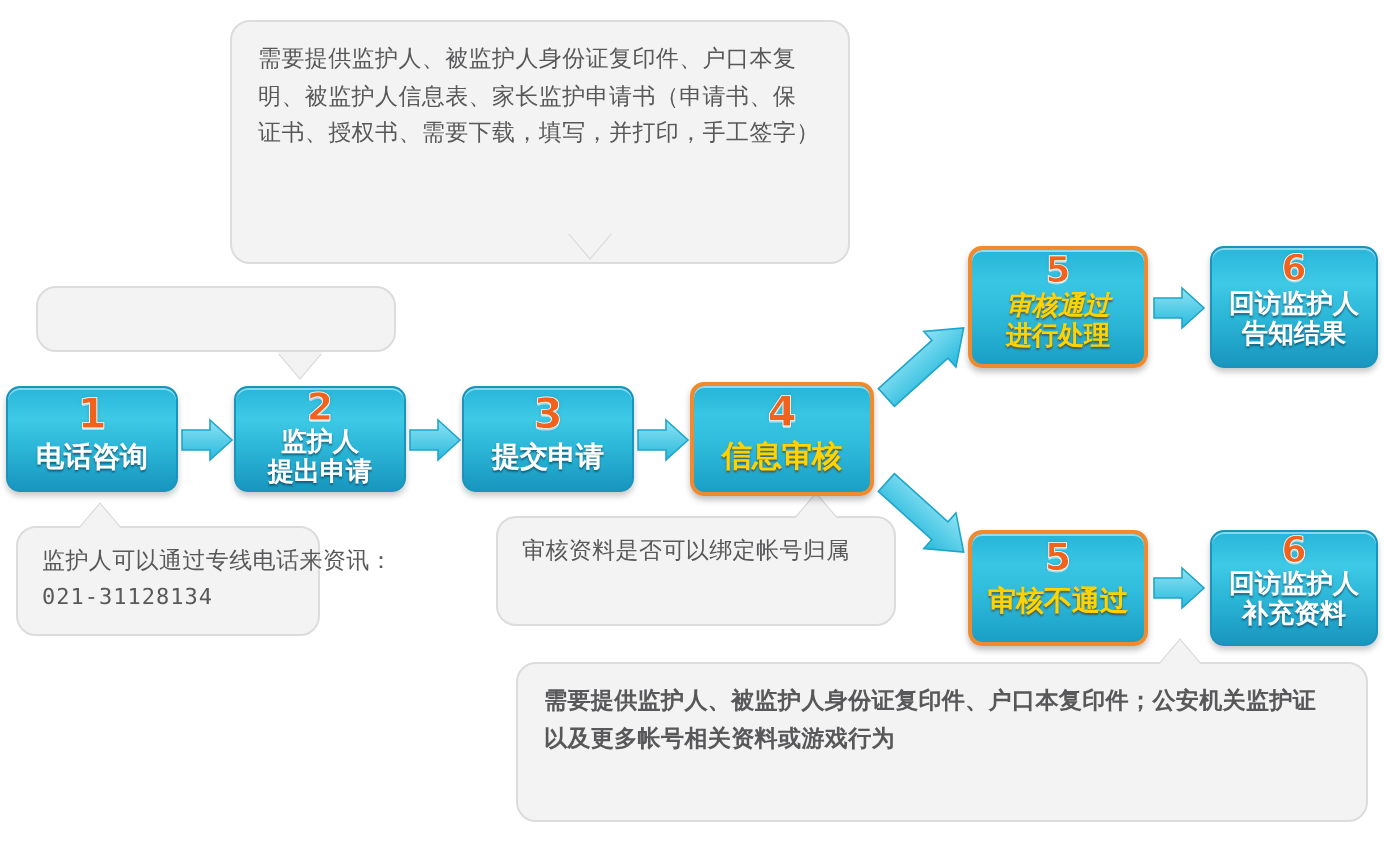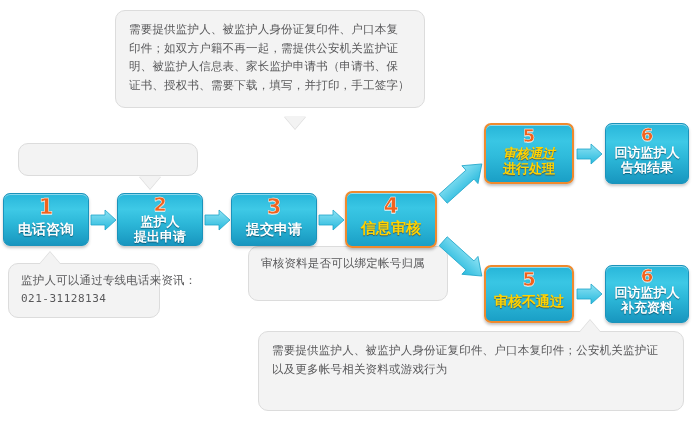--- a/index.html
+++ b/index.html
@@ -81,44 +81,43 @@
 
   
   .arrow{position:absolute;}
   svg{display:block;overflow:visible;}
 </style>
 </head>
 <body>
 
 <div id="stage">
 
-  <div class="bubble" style="left:115px;top:10px;width:310px;height:98px;padding:9px 13px 0 13px;font-size:11.5px;">
+  <div class="bubble" style="left:115px;top:10px;width:310px;height:122px;padding:9px 13px 0 13px;font-size:11.5px;">
     <span class="txt">需要提供监护人、被监护人身份证复印件、户口本复</span>
-    <span class="txt">印件；如双方户籍不再一起，需提供公安机关监护证</span>
     <span class="txt">明、被监护人信息表、家长监护申请书（申请书、保</span>
     <span class="txt">证书、授权书、需要下载，填写，并打印，手工签字）</span>
     <span class="tail tail-down" style="left:168px;top:105px;"></span>
   </div>
 
   <div class="bubble" style="left:18px;top:143px;width:180px;height:33px;padding:7px 12px 0 12px;font-size:11.5px;">
     <span class="tail tail-down" style="left:120px;top:32px;"></span>
   </div>
 
   <div class="bubble" style="left:8px;top:263px;width:152px;height:55px;padding:7px 12px 0 12px;font-size:11.5px;">
     <span class="txt">监护人可以通过专线电话来资讯：</span>
     <span class="txt" style="font-family:'DejaVu Sans Mono','Liberation Mono',monospace;font-size:11px;letter-spacing:.5px;">021-31128134</span>
     <span class="tail tail-up" style="left:30px;top:-12px;"></span>
   </div>
 
-  <div class="bubble" style="left:248px;top:246px;width:200px;height:55px;padding:7px 12px 0 12px;font-size:11.5px;">
+  <div class="bubble" style="left:248px;top:258px;width:200px;height:55px;padding:7px 12px 0 12px;font-size:11.5px;">
     <span class="txt">审核资料是否可以绑定帐号归属</span>
     <span class="tail tail-up" style="left:148px;top:-12px;"></span>
   </div>
 
-  <div class="bubble" style="left:258px;top:331px;width:426px;height:80px;padding:9px 13px 0 13px;font-size:11.5px;">
+  <div class="bubble" style="left:258px;top:331px;width:426px;height:80px;padding:9px 13px 0 13px;font-size:11.5px;font-weight:bold;">
     <span class="txt">需要提供监护人、被监护人身份证复印件、户口本复印件；公安机关监护证</span>
     <span class="txt">以及更多帐号相关资料或游戏行为</span>
     <span class="tail tail-up" style="left:320px;top:-12px;"></span>
   </div>
 
   <div class="step plain" style="left:3px;top:193px;width:86px;height:53px;">
     <span class="num" style="font-size:21px;margin-top:3px;">1</span>
     <span class="lbl" style="font-size:14px;margin-top:4px;">电话咨询</span>
   </div>
 

